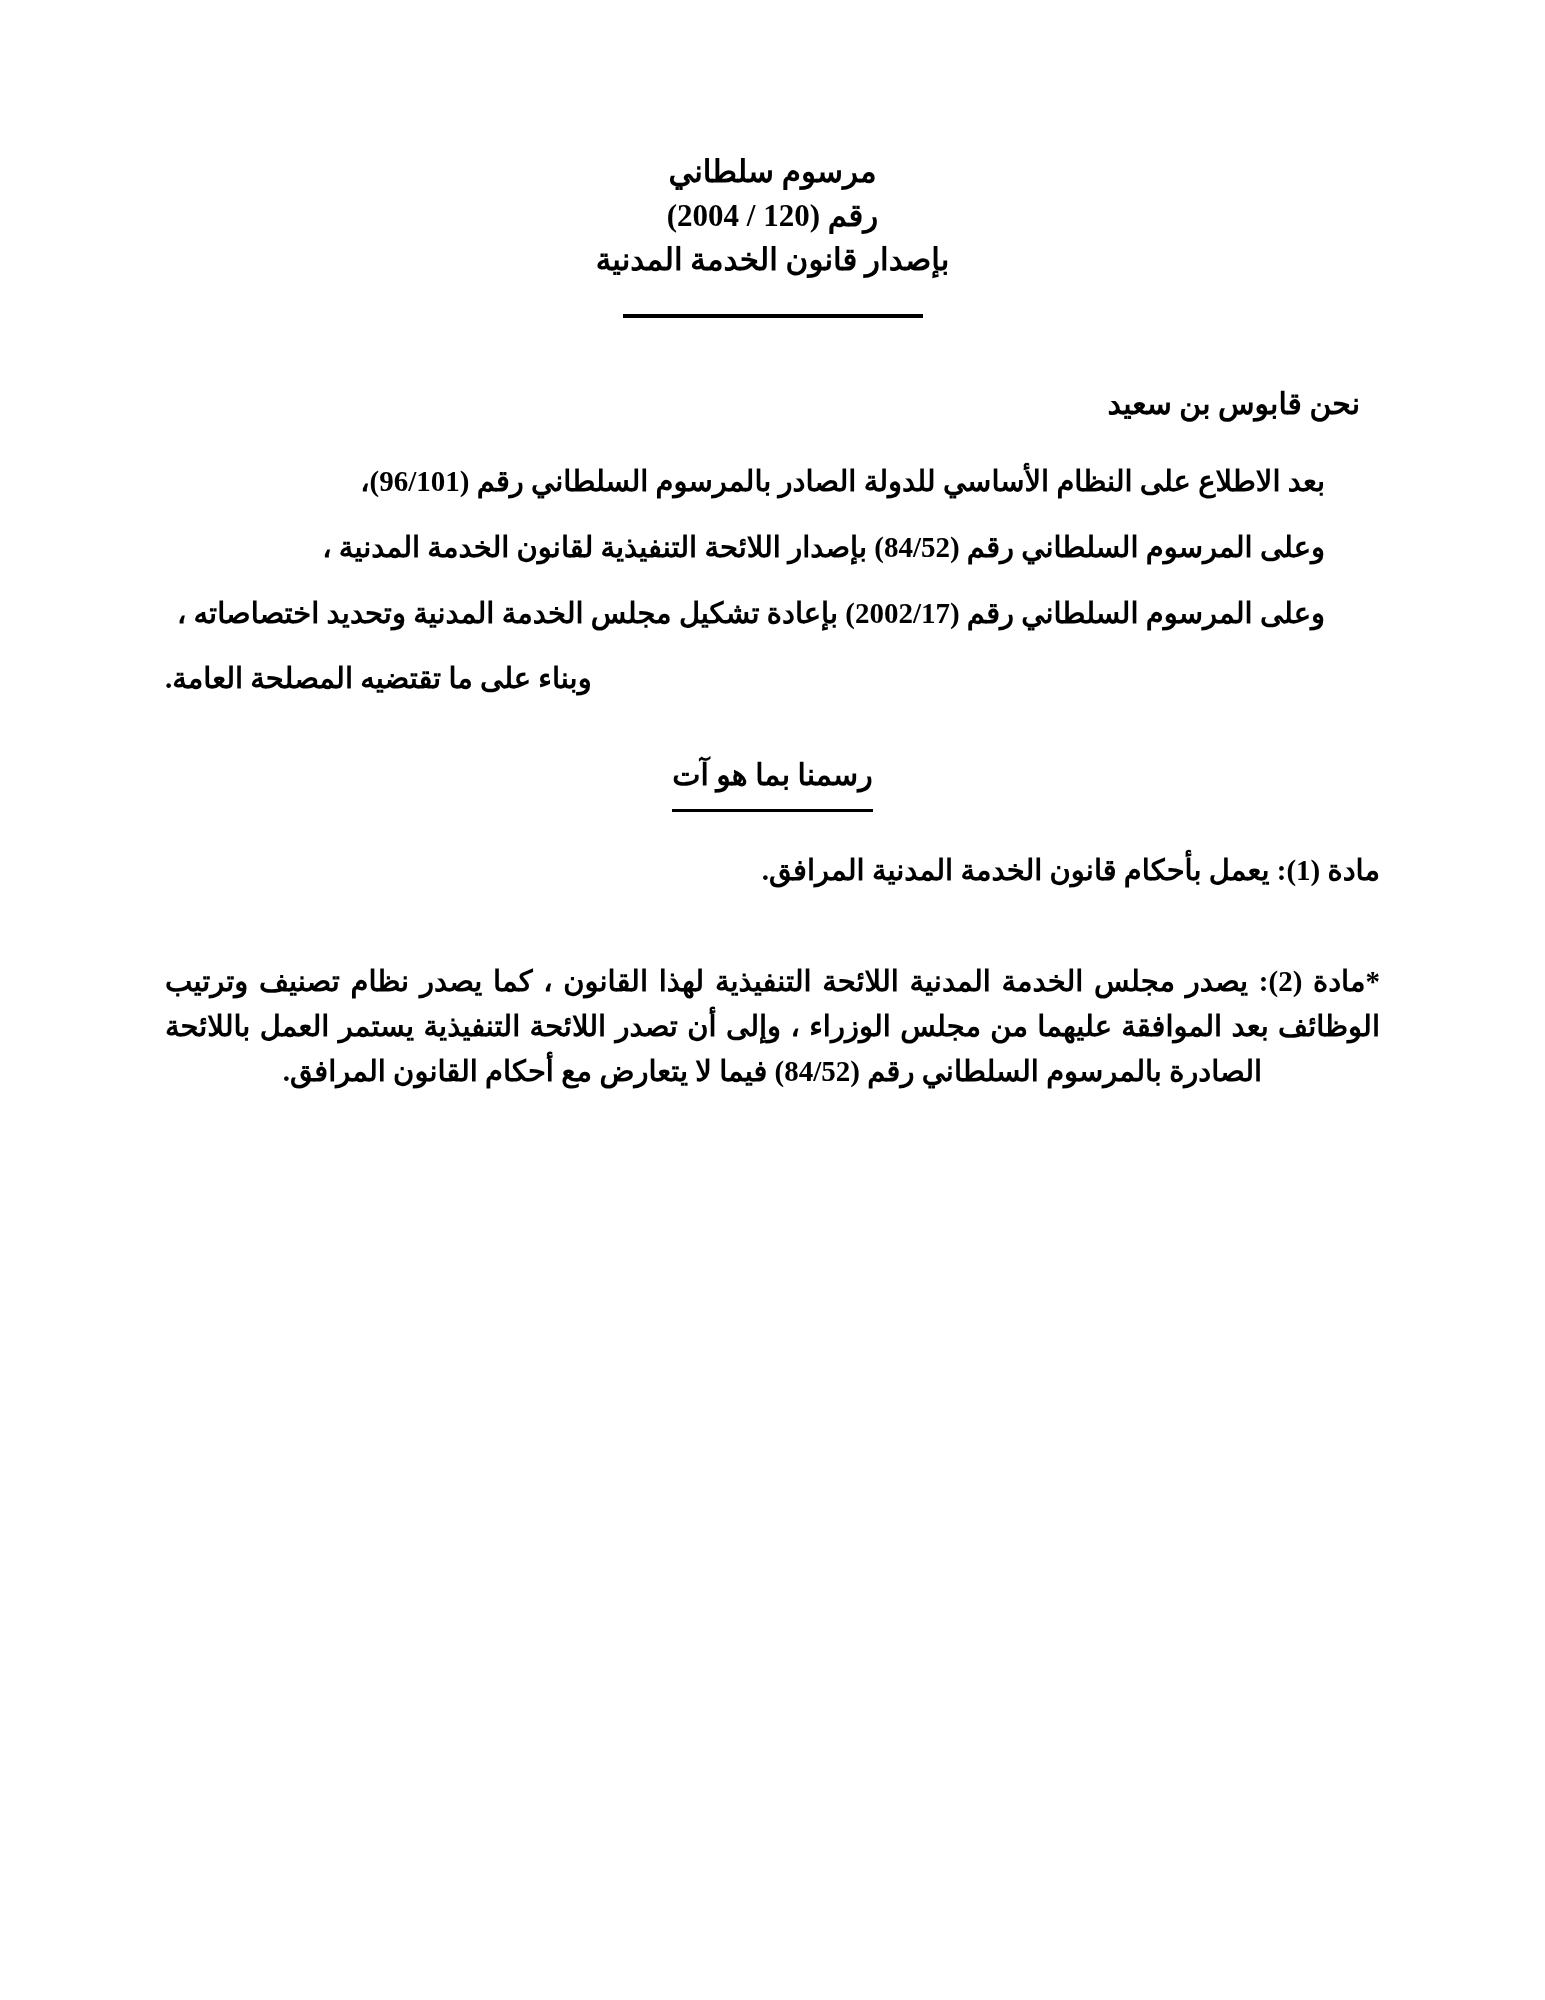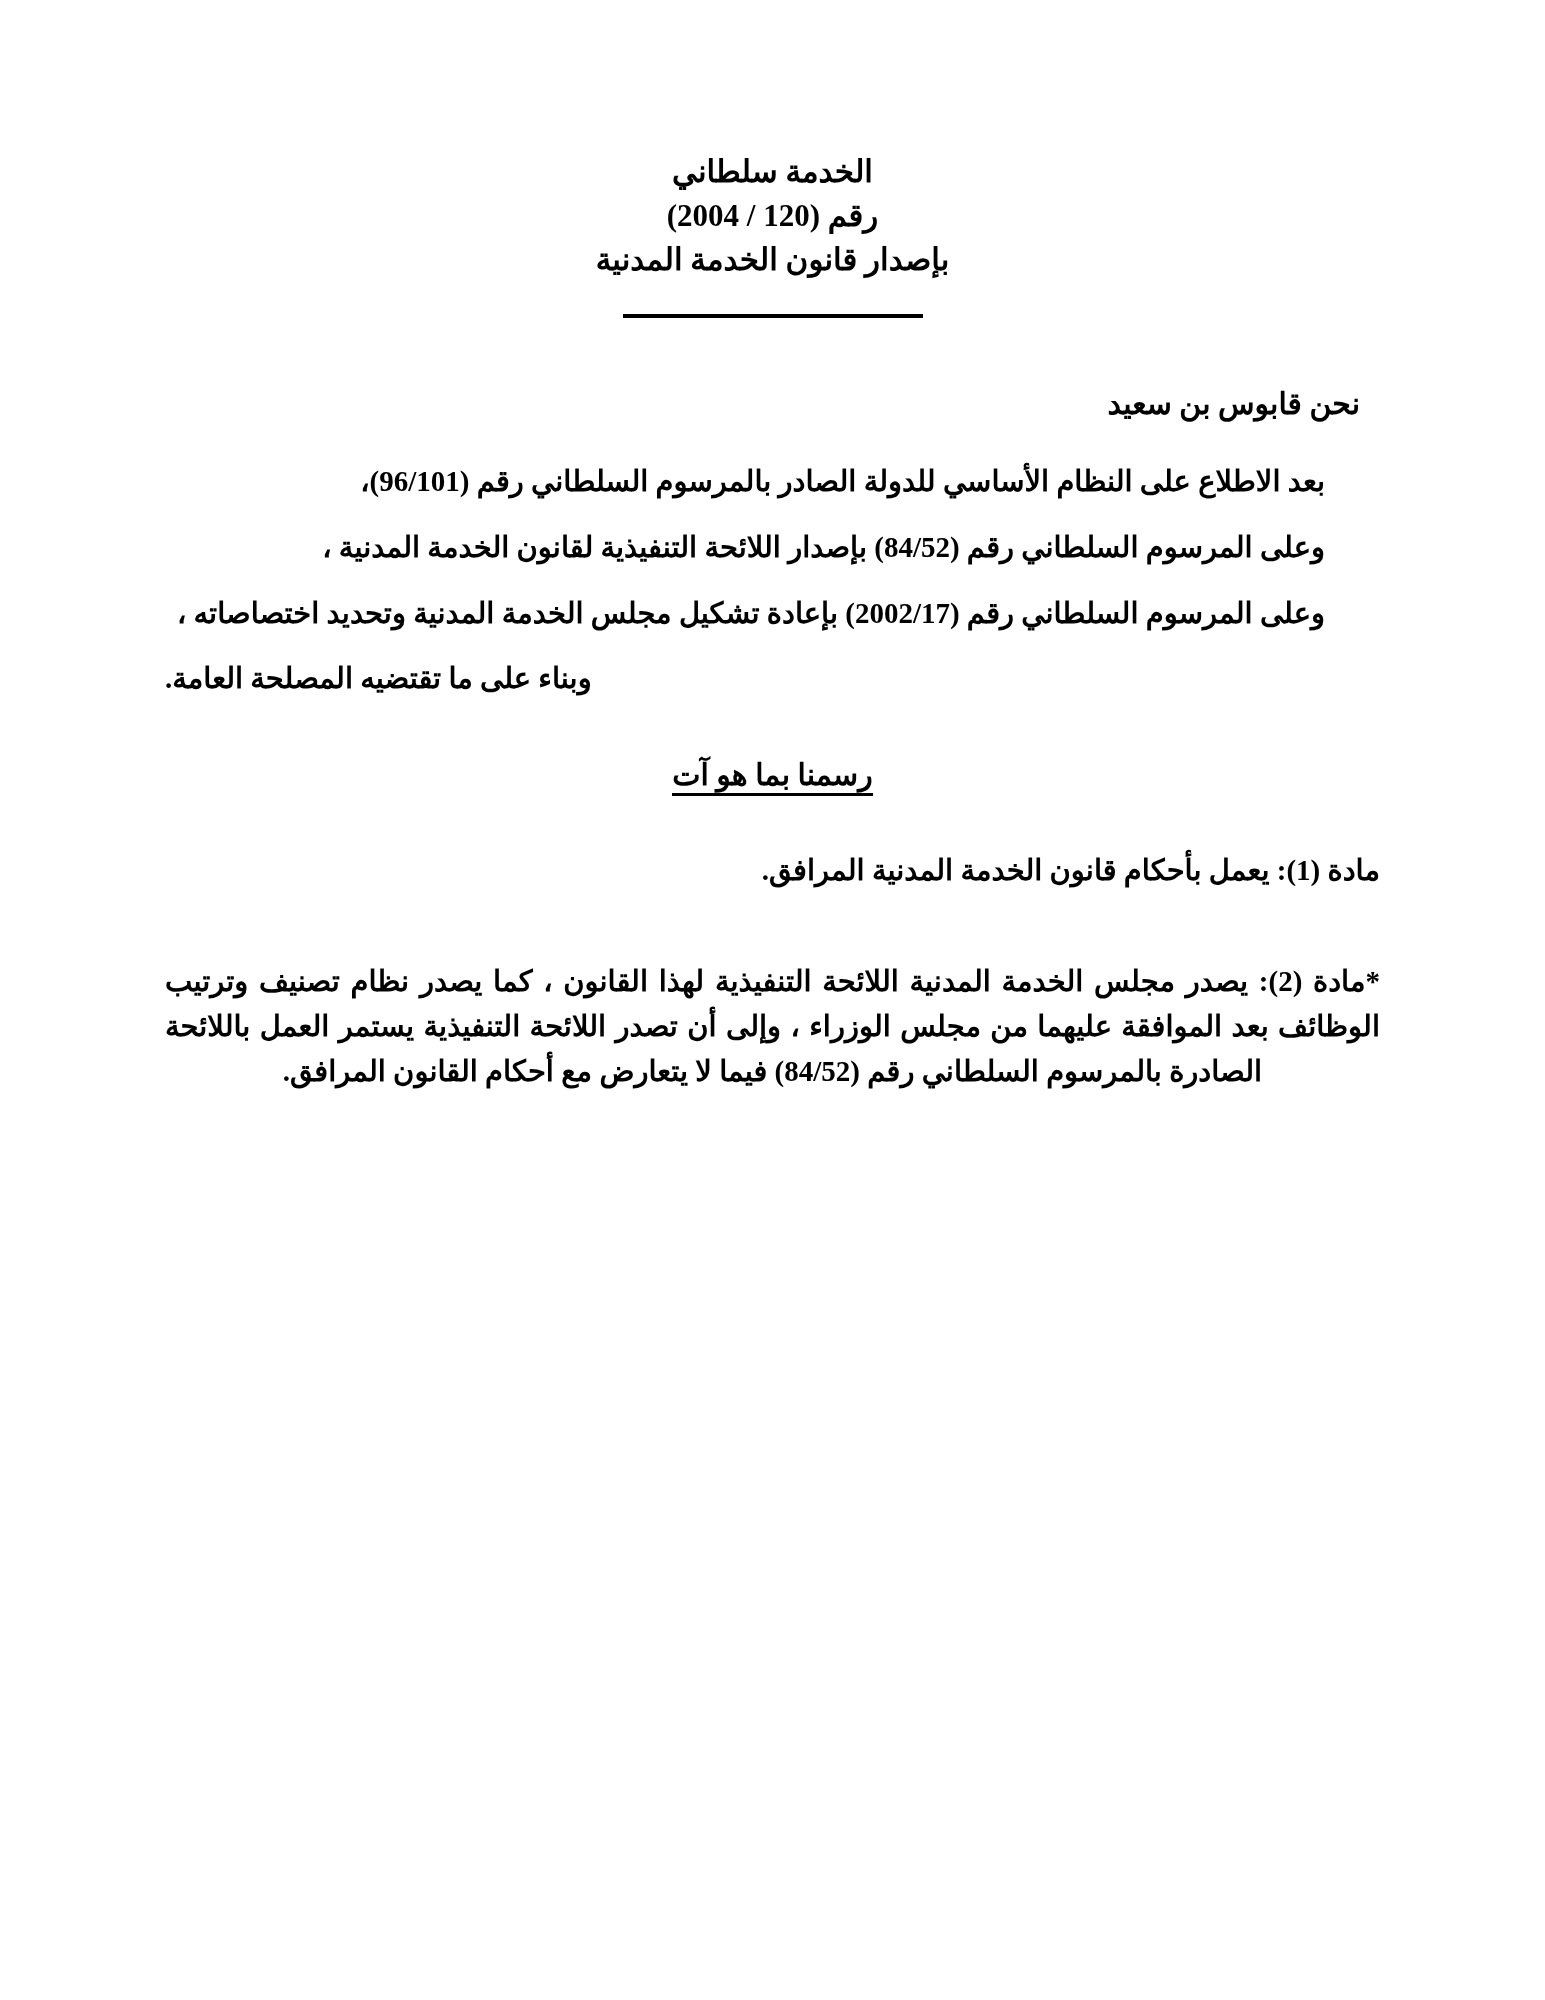--- a/index.html
+++ b/index.html
@@ -92,21 +92,21 @@
 
   
   .decree-heading {
     text-align: center;
     font-weight: bold;
     font-size: 30px;
     margin-top: 62px;
   }
   .decree-heading span {
     border-bottom: 3px solid #000;
-    padding-bottom: 2px;
+    padding-bottom: 18px;
   }
 
   
   .article {
     font-weight: bold;
     font-size: 29px;
     line-height: 1.55;
     margin-top: 56px;
     text-align: justify;
     text-align-last: right;
@@ -120,21 +120,21 @@
     text-align: justify;
     text-align-last: center;
   }
 </style>
 </head>
 <body>
 
 <div class="page">
 
   <div class="title-block">
-    <span class="title-line">الخدمة سلطاني</span>
+    <span class="title-line">مرسوم سلطاني</span>
     <span class="title-line">رقم (120 / 2004)</span>
     <span class="title-line">بإصدار قانون الخدمة المدنية</span>
   </div>
 
   <div class="title-rule"></div>
 
   <div class="signature-row">
     <div class="sig-right">نحن قابوس بن سعيد</div>
   </div>
 

